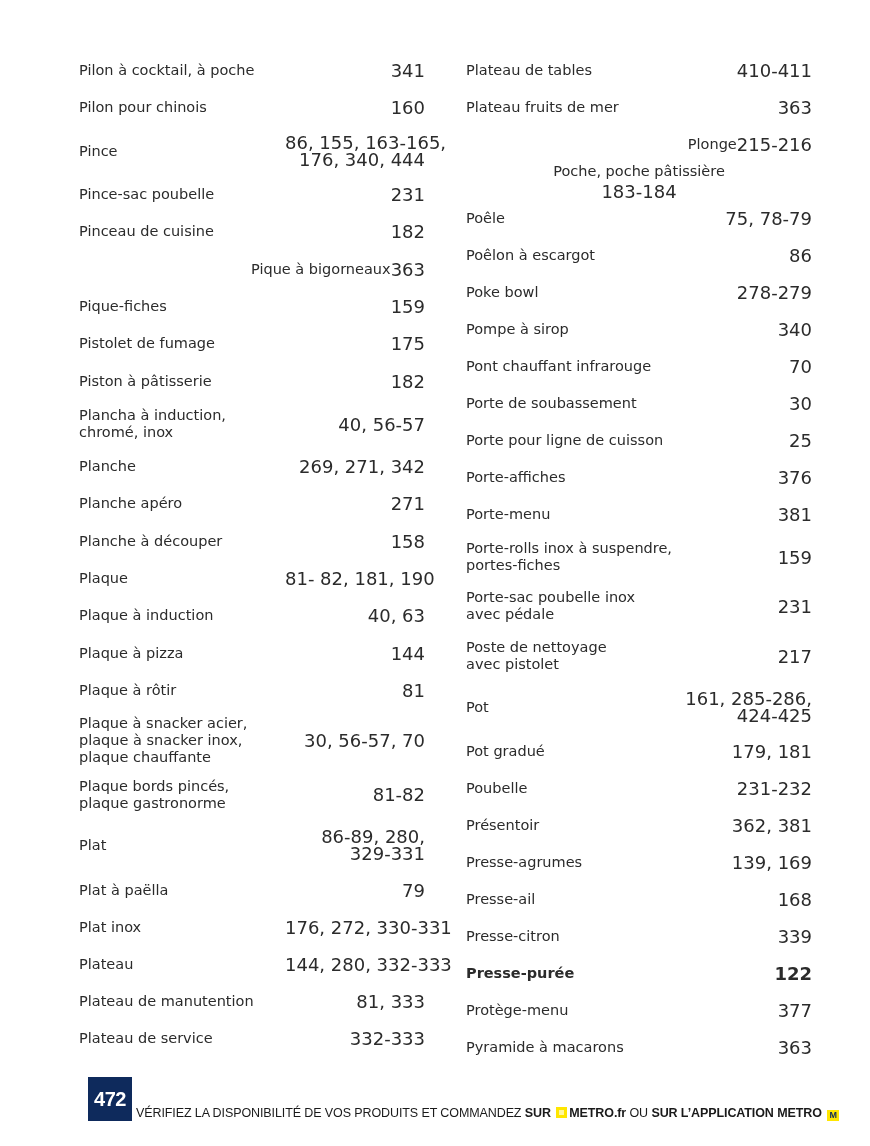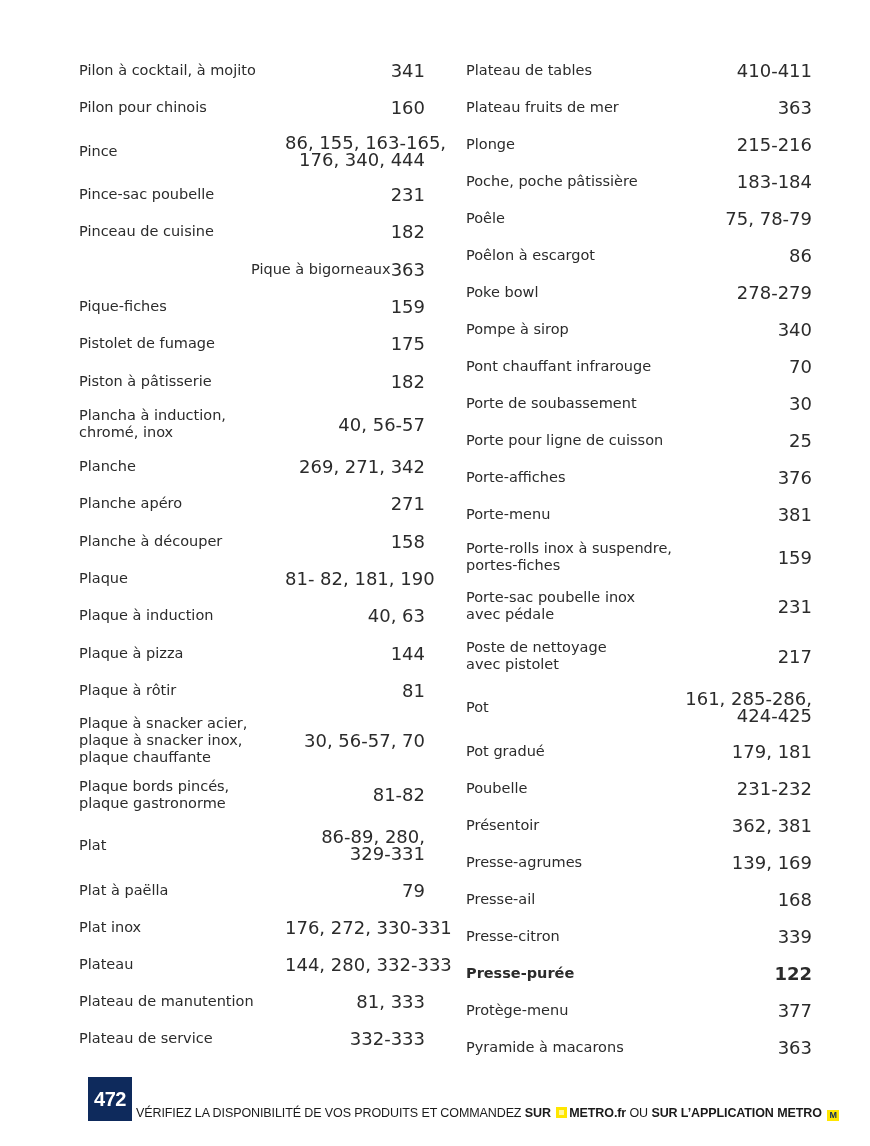--- a/index.html
+++ b/index.html
@@ -25,21 +25,21 @@
                        background: #fff7a0; }
     .logo.m { background: #ffe600; color: #0e2a5c; font-weight: bold; font-size: 9px; line-height: 11px;
               text-align: center; width: 12px; height: 11px; }
   </style>
 </head>
 <body>
 
 <div class="col left" id="col-left">
     <div class="entry" style="height: 37px;">
       <div class="term">
-        <span class="l">Pilon à cocktail, à mojito</span>
+        <span class="l">Pilon à cocktail, à poche</span>
       </div>
       <div class="pages">
         <span class="l">341</span>
       </div>
     </div>
     <div class="entry" style="height: 37px; gap: 20px;">
       <div class="term">
         <span class="l">Pilon pour chinois</span>
       </div>
       <div class="pages">
@@ -247,29 +247,29 @@
       </div>
     </div>
     <div class="entry" style="height: 37px;">
       <div class="term">
         <span class="l">Plateau fruits de mer</span>
       </div>
       <div class="pages">
         <span class="l">363</span>
       </div>
     </div>
-    <div class="entry" style="height: 37px;">
+    <div class="entry" style="height: 37px; justify-content: flex-end;">
       <div class="term">
         <span class="l">Plonge</span>
       </div>
       <div class="pages">
         <span class="l">215-216</span>
       </div>
     </div>
-    <div class="entry" style="height: 37px;">
+    <div class="entry" style="height: 37px; flex-direction: column;">
       <div class="term">
         <span class="l">Poche, poche pâtissière</span>
       </div>
       <div class="pages">
         <span class="l">183-184</span>
       </div>
     </div>
     <div class="entry" style="height: 37px;">
       <div class="term">
         <span class="l">Poêle</span>

